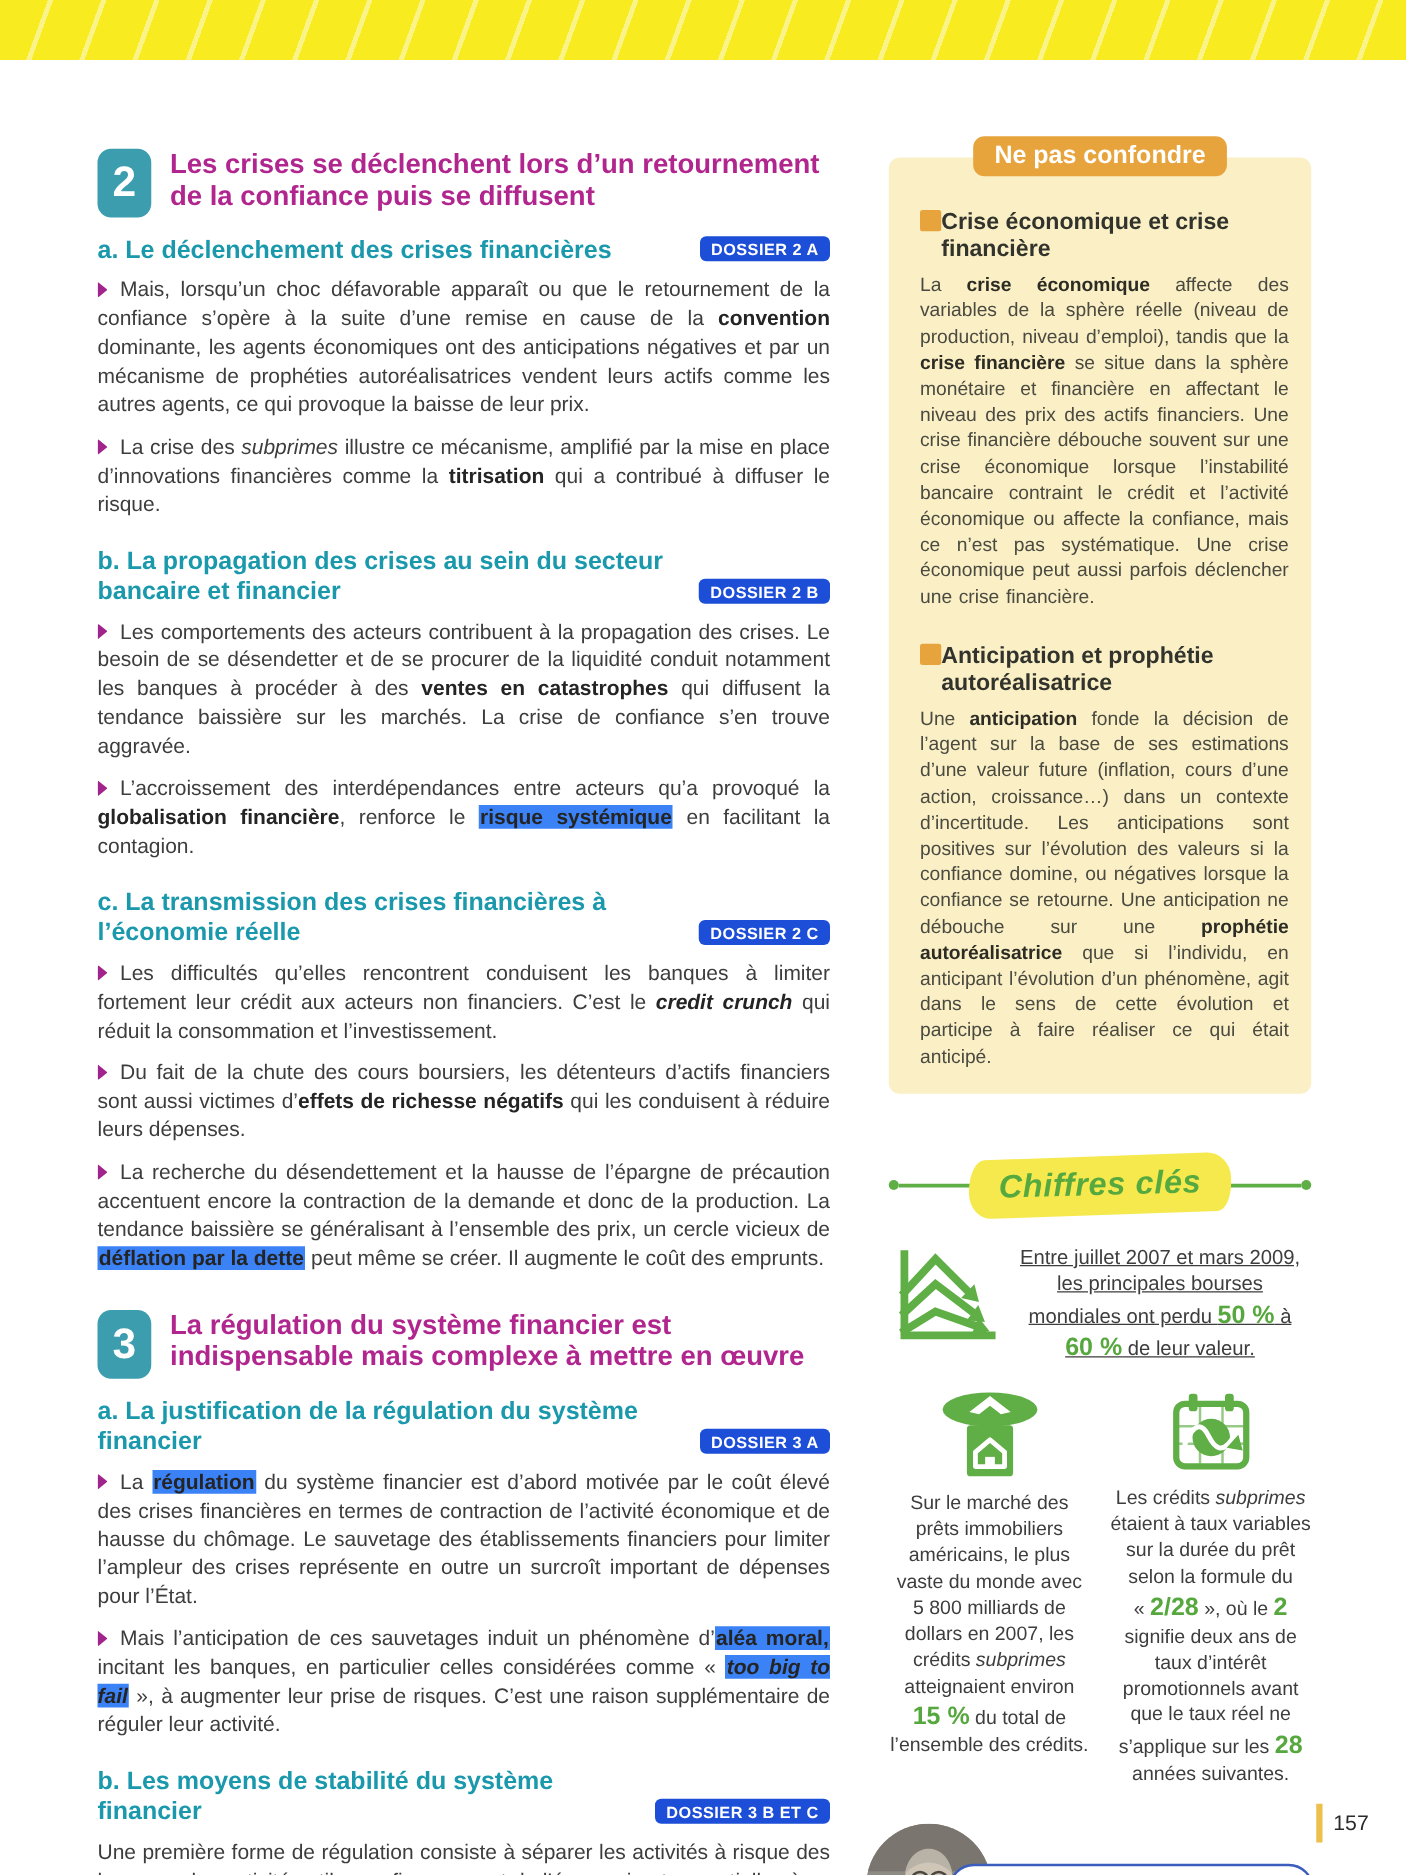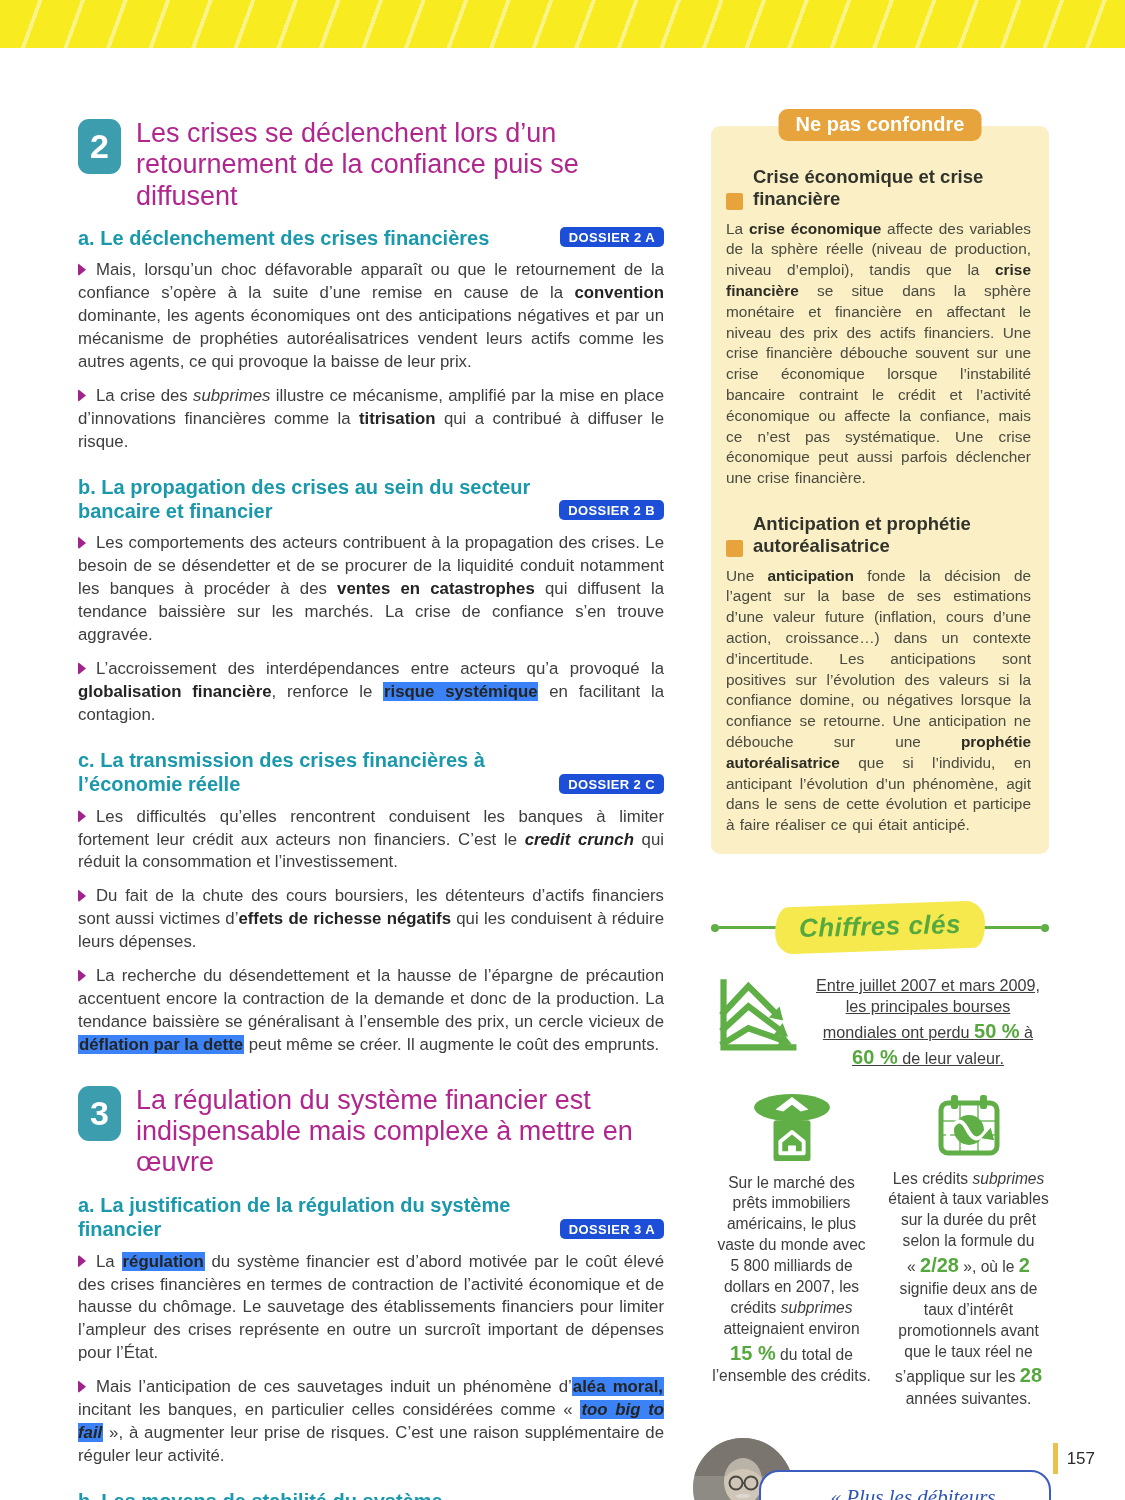--- a/index.html
+++ b/index.html
@@ -19,21 +19,21 @@
 
   
   .main-col { position:absolute; left:78px; top:108px; width:586px; }
 
   .sec-head { display:flex; gap:15px; align-items:flex-start; margin:8px 0 14px; }
   .sec-num {
     flex:0 0 auto; width:43px; height:55px; background:#3b9dad; color:#fff;
     border-radius:11px; display:flex; align-items:center; justify-content:center;
     font-size:34px; font-weight:bold; margin-top:3px;
   }
-  .sec-title { font-size:27px; font-weight:normal; color:#b1268e; line-height:1.16; padding-top:2px; }
+  .sec-title { font-size:22px; font-weight:bold; color:#b1268e; line-height:1.16; padding-top:2px; }
 
   .sub { margin-top:21px; }
   .sub-head { display:flex; align-items:flex-end; gap:10px; margin-bottom:7px; }
   .sub-title { flex:1; font-size:20px; font-weight:bold; color:#1a98ac; line-height:1.22; }
   .dossier {
     flex:0 0 auto; background:#1d4ed8; color:#fff; font-size:13px; font-weight:bold;
     letter-spacing:.4px; padding:3px 9px 2px; border-radius:5px; white-space:nowrap; margin-bottom:3px;
   }
 
   .para { font-size:16.8px; line-height:1.365; text-align:justify; margin:9px 0 11px; color:#3d3d3d; }
@@ -43,30 +43,30 @@
     clip-path:polygon(0 0,100% 50%,0 100%); border-radius:2px;
     margin-right:10px; vertical-align:-1px;
   }
   mark { background:#3b82f6; color:inherit; padding:0 1px; }
 
   
   .side-col { position:absolute; left:711px; top:108px; width:338px; }
 
   .npc-box {
     position:relative; background:#faefc5; border-radius:9px;
-    padding:40px 18px 16px 15px; margin-top:18px;
+    padding:40px 18px 16px 25px; margin-top:18px;
   }
   .npc-tab {
     position:absolute; top:-17px; left:50%; transform:translateX(-50%);
     background:#e8a43c; color:#fff; font-size:20px; font-weight:bold;
     padding:4px 17px 5px; border-radius:9px; white-space:nowrap;
   }
   .npc-item { margin-bottom:24px; }
   .npc-item:last-child { margin-bottom:2px; }
-  .npc-head { display:flex; gap:10px; align-items:flex-end; }
+  .npc-head { display:flex; align-items:flex-start; }
   .npc-sq { flex:0 0 auto; width:17px; height:17px; background:#e8a43c; border-radius:2px; margin-top:2px; }
   .npc-title { font-size:18.5px; font-weight:bold; color:#31332c; line-height:1.18; }
   .npc-text { margin-top:9px; font-size:15.4px; line-height:1.35; text-align:justify; color:#4a4a40; word-spacing:1px; }
   .npc-text b { color:#2c2c24; }
 
   
   .cc { margin-top:50px; }
   .cc-banner-row { display:flex; align-items:center; }
   .cc-dot { width:8px; height:8px; border-radius:50%; background:#5fae46; flex:0 0 auto; }
   .cc-line { flex:1; height:3px; background:#5fae46; }

